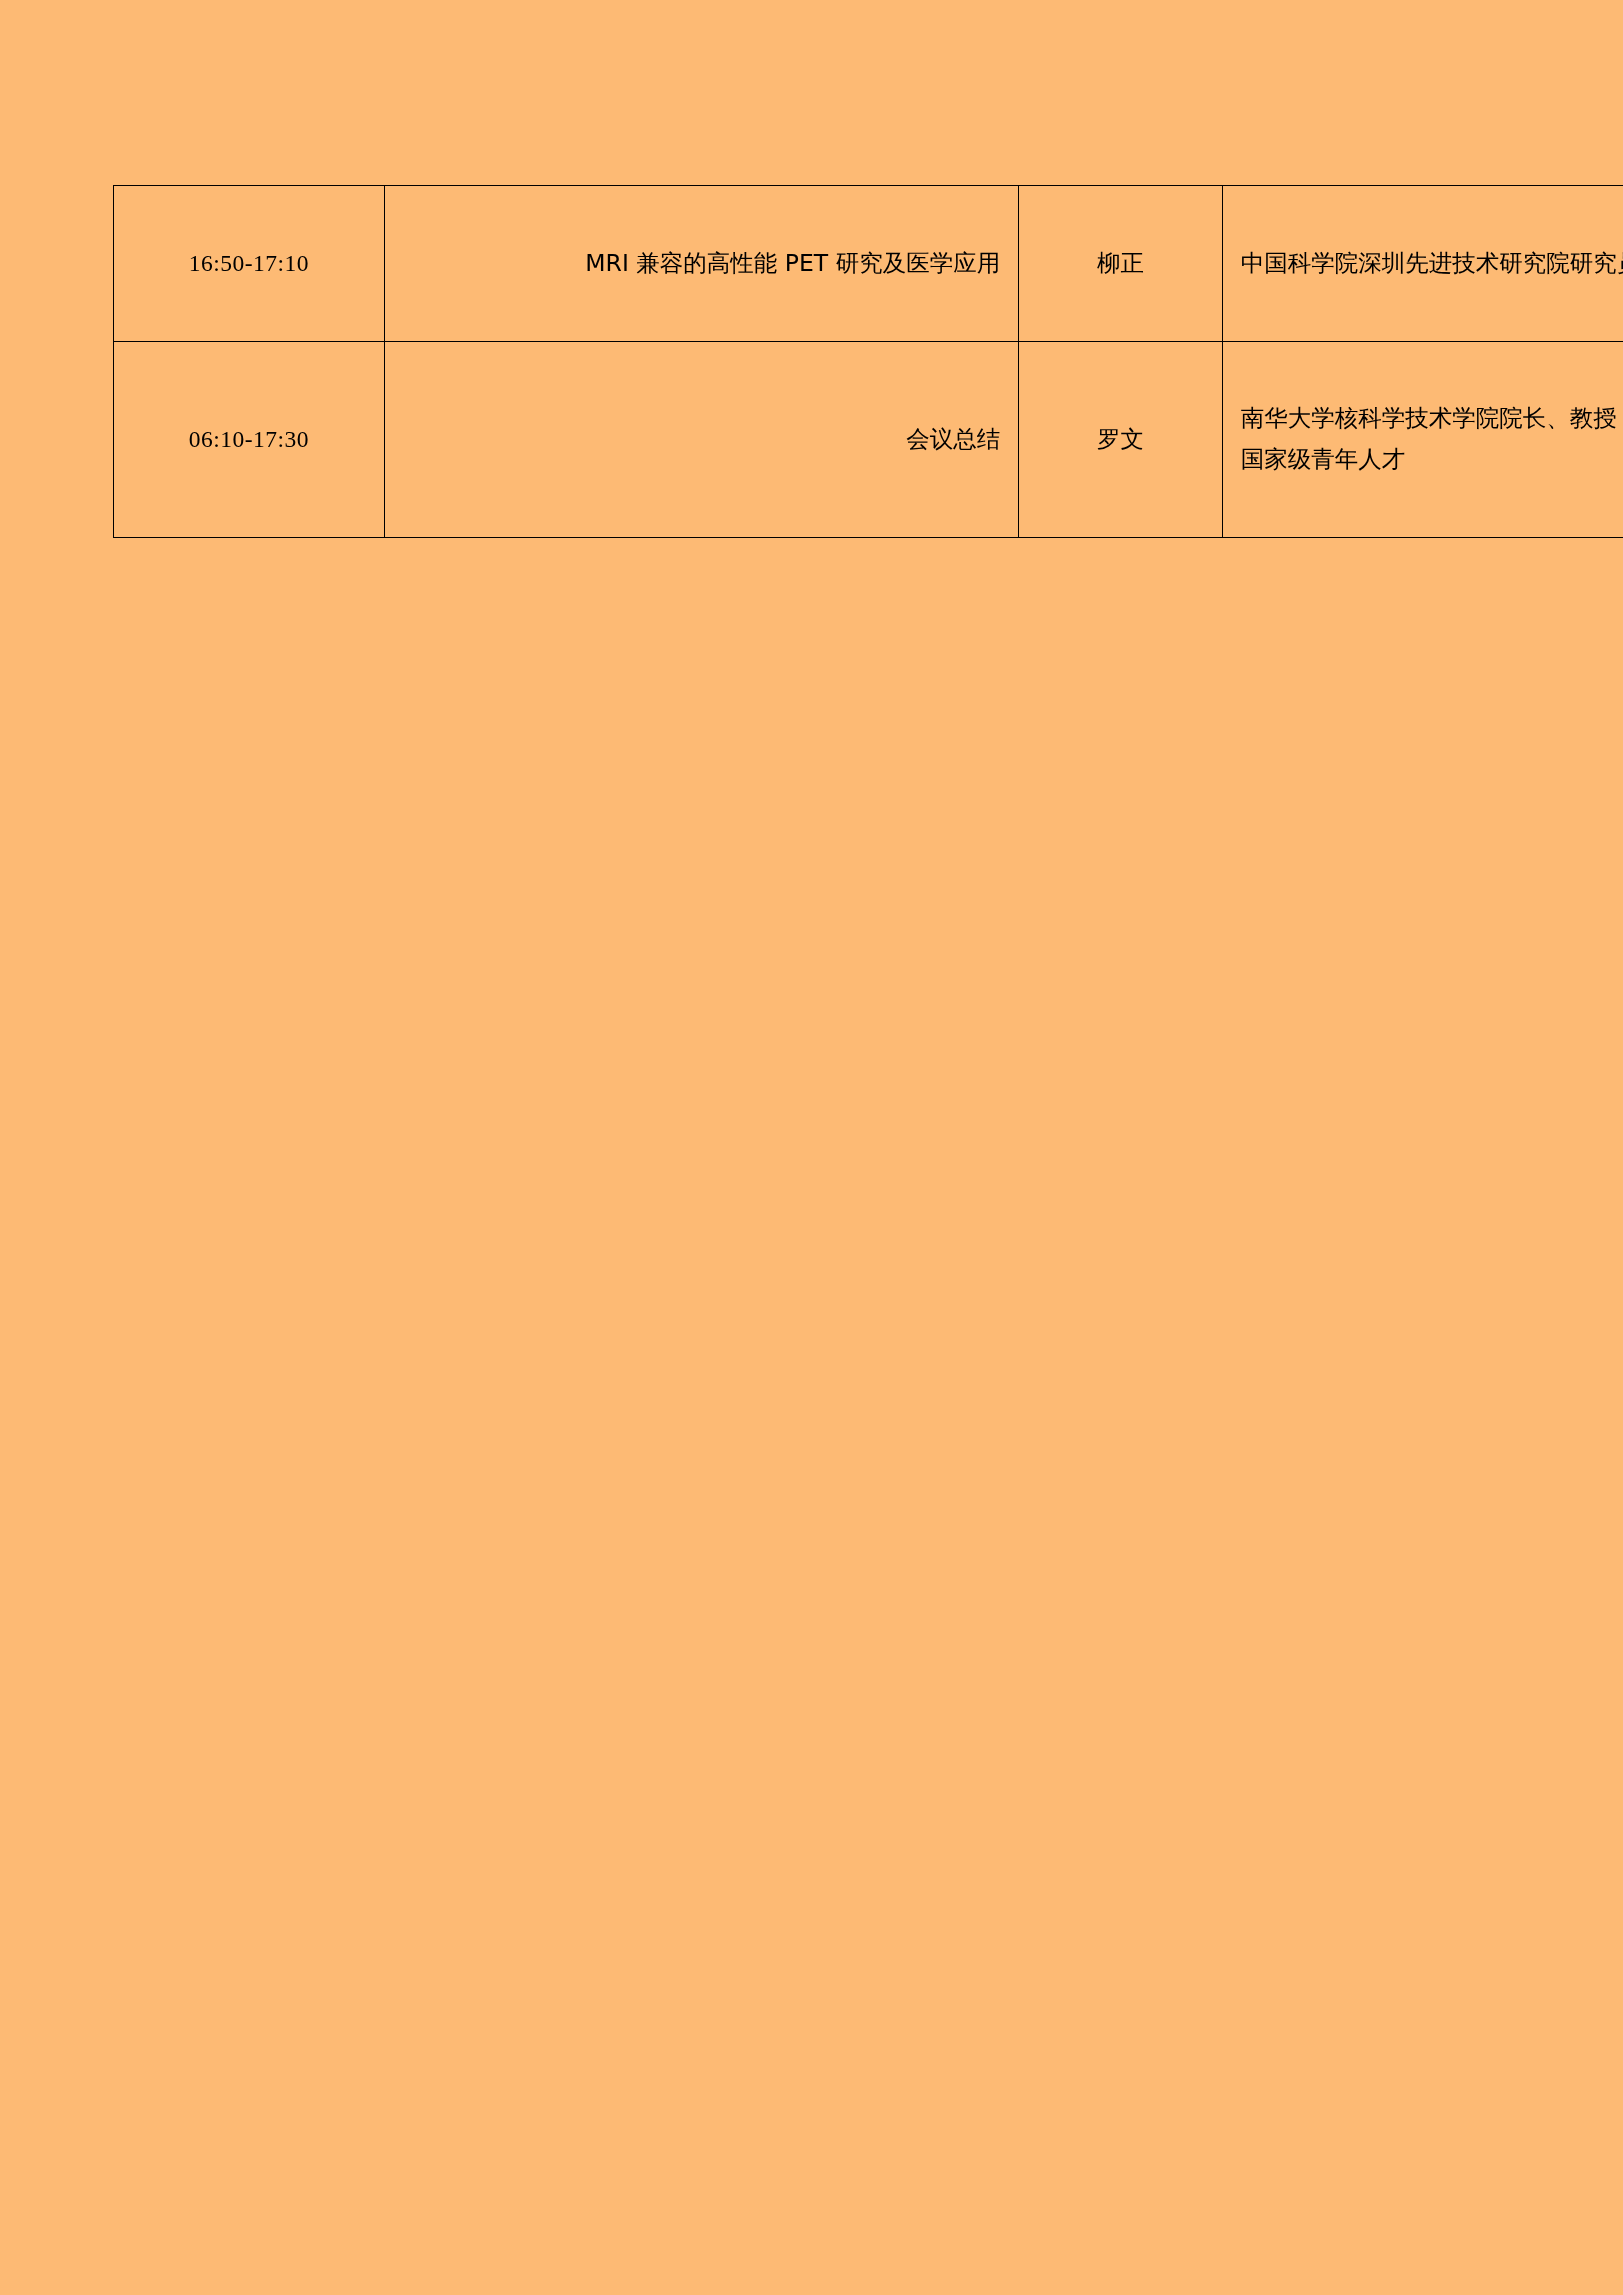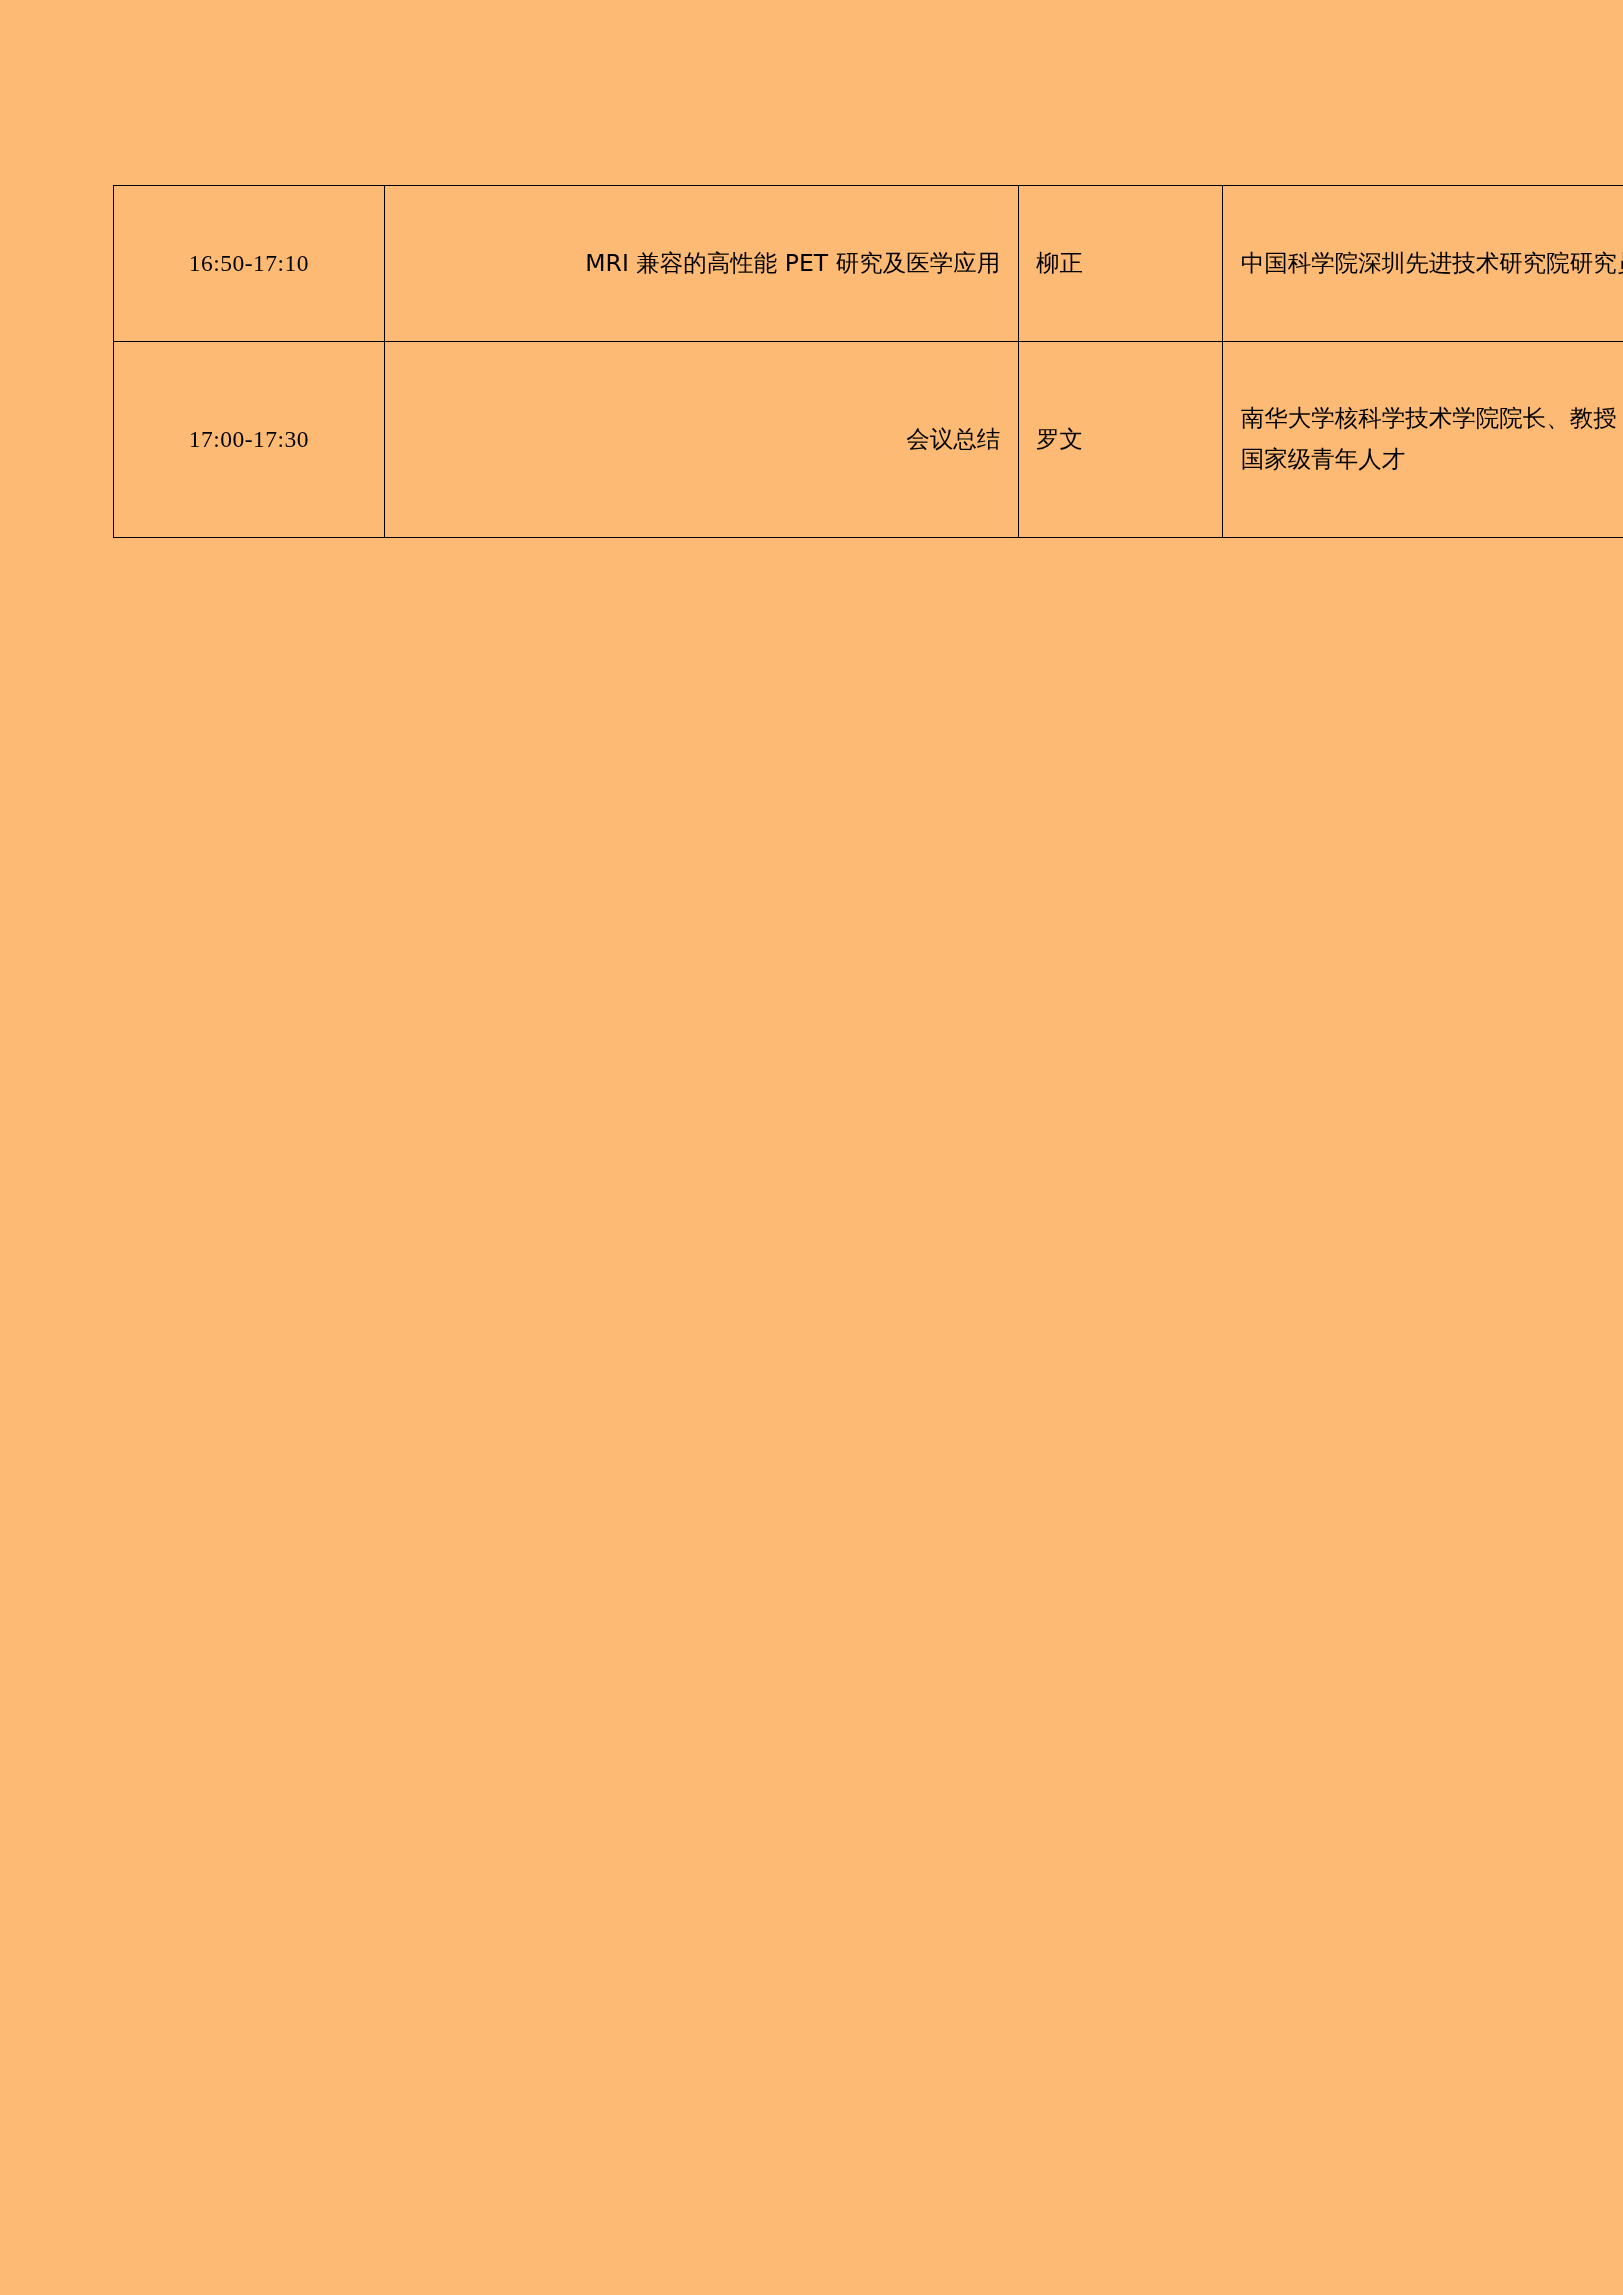--- a/index.html
+++ b/index.html
@@ -44,21 +44,21 @@
     font-family: "Liberation Serif", "DejaVu Serif", serif;
     letter-spacing: 0.5px;
     white-space: nowrap;
   }
   .col-topic {
     width: 598px;
     text-align: right;
   }
   .col-speaker {
     width: 169px;
-    text-align: left;
+    text-align: center;
   }
   .col-affil {
     width: 409px;
     text-align: left;
   }
   .cjk {
     font-family: "DejaVu Sans", "Liberation Sans", sans-serif;
     font-size: 22.5px;
   }
   .row-1 td { height: 128px; }
@@ -70,21 +70,21 @@
 <div class="page">
   <table class="schedule-table">
     <tbody>
       <tr class="row-1">
         <td class="col-time">16:50-17:10</td>
         <td class="col-topic cjk">MRI 兼容的高性能 PET 研究及医学应用</td>
         <td class="col-speaker cjk">柳正</td>
         <td class="col-affil cjk">中国科学院深圳先进技术研究院研究员</td>
       </tr>
       <tr class="row-2">
-        <td class="col-time">17:00-17:30</td>
+        <td class="col-time">06:10-17:30</td>
         <td class="col-topic cjk">会议总结</td>
         <td class="col-speaker cjk">罗文</td>
         <td class="col-affil cjk">南华大学核科学技术学院院长、教授，国家级青年人才</td>
       </tr>
     </tbody>
   </table>
 </div>
 
 
 </body></html>

